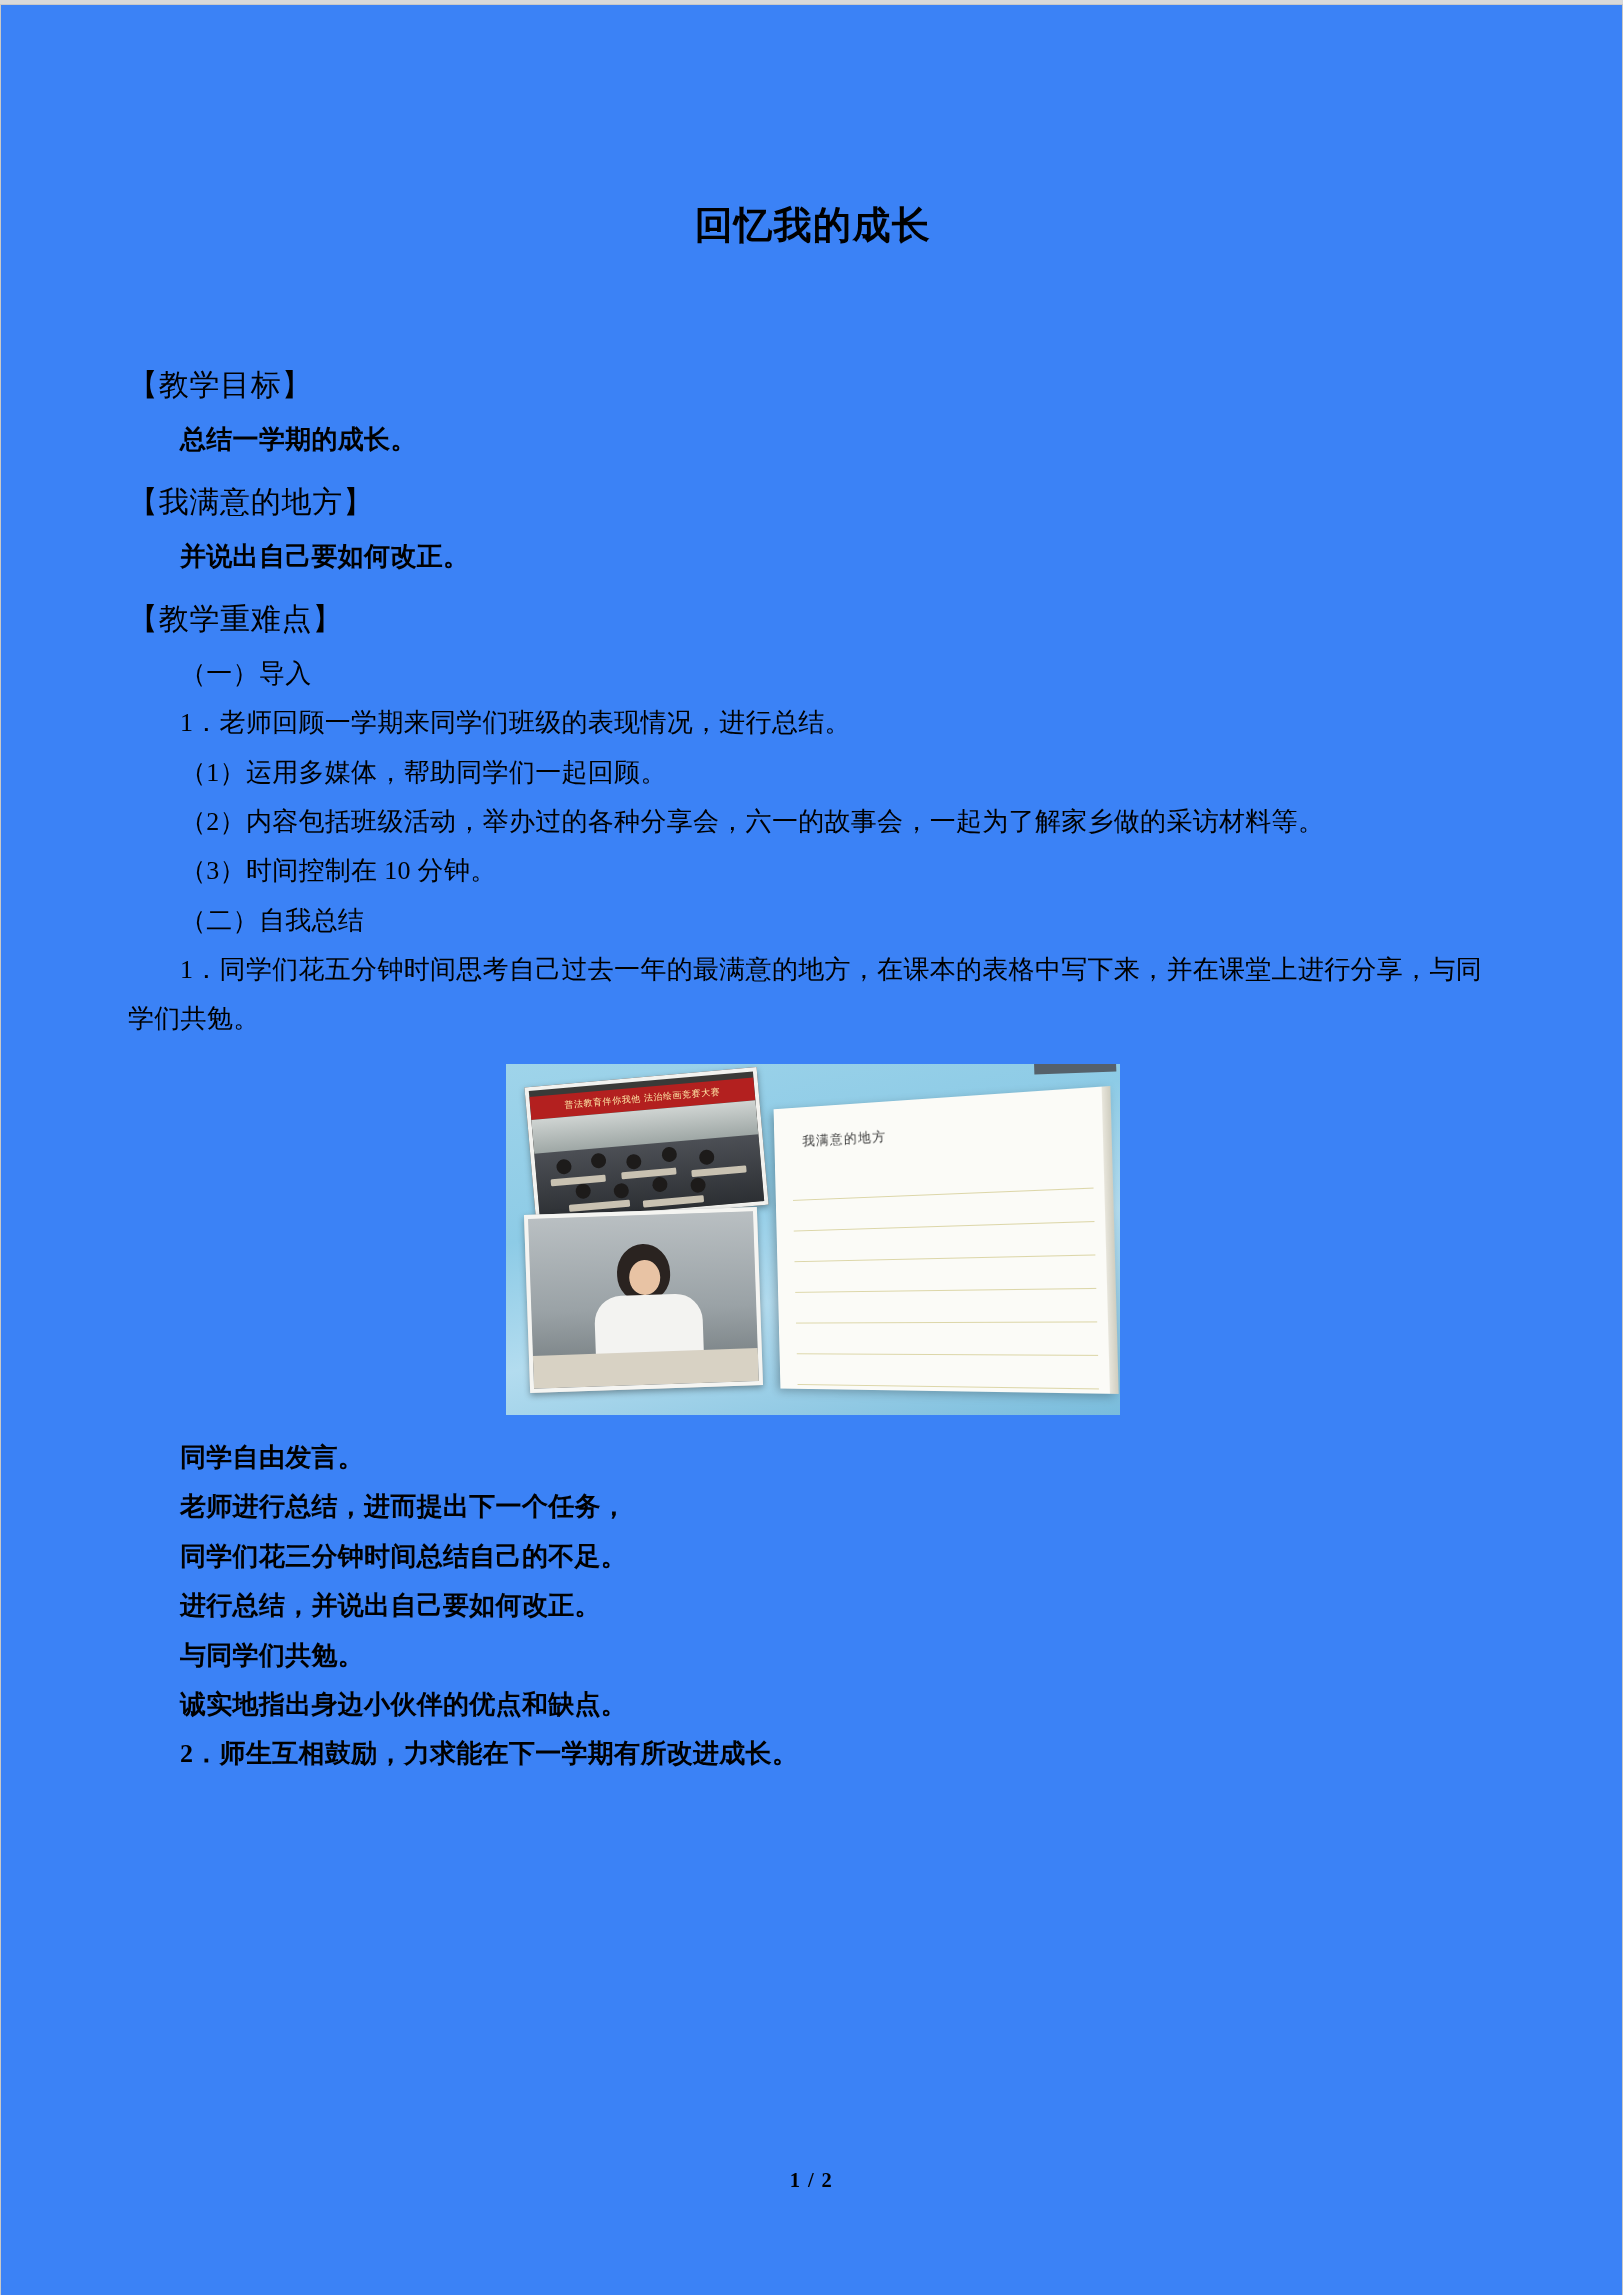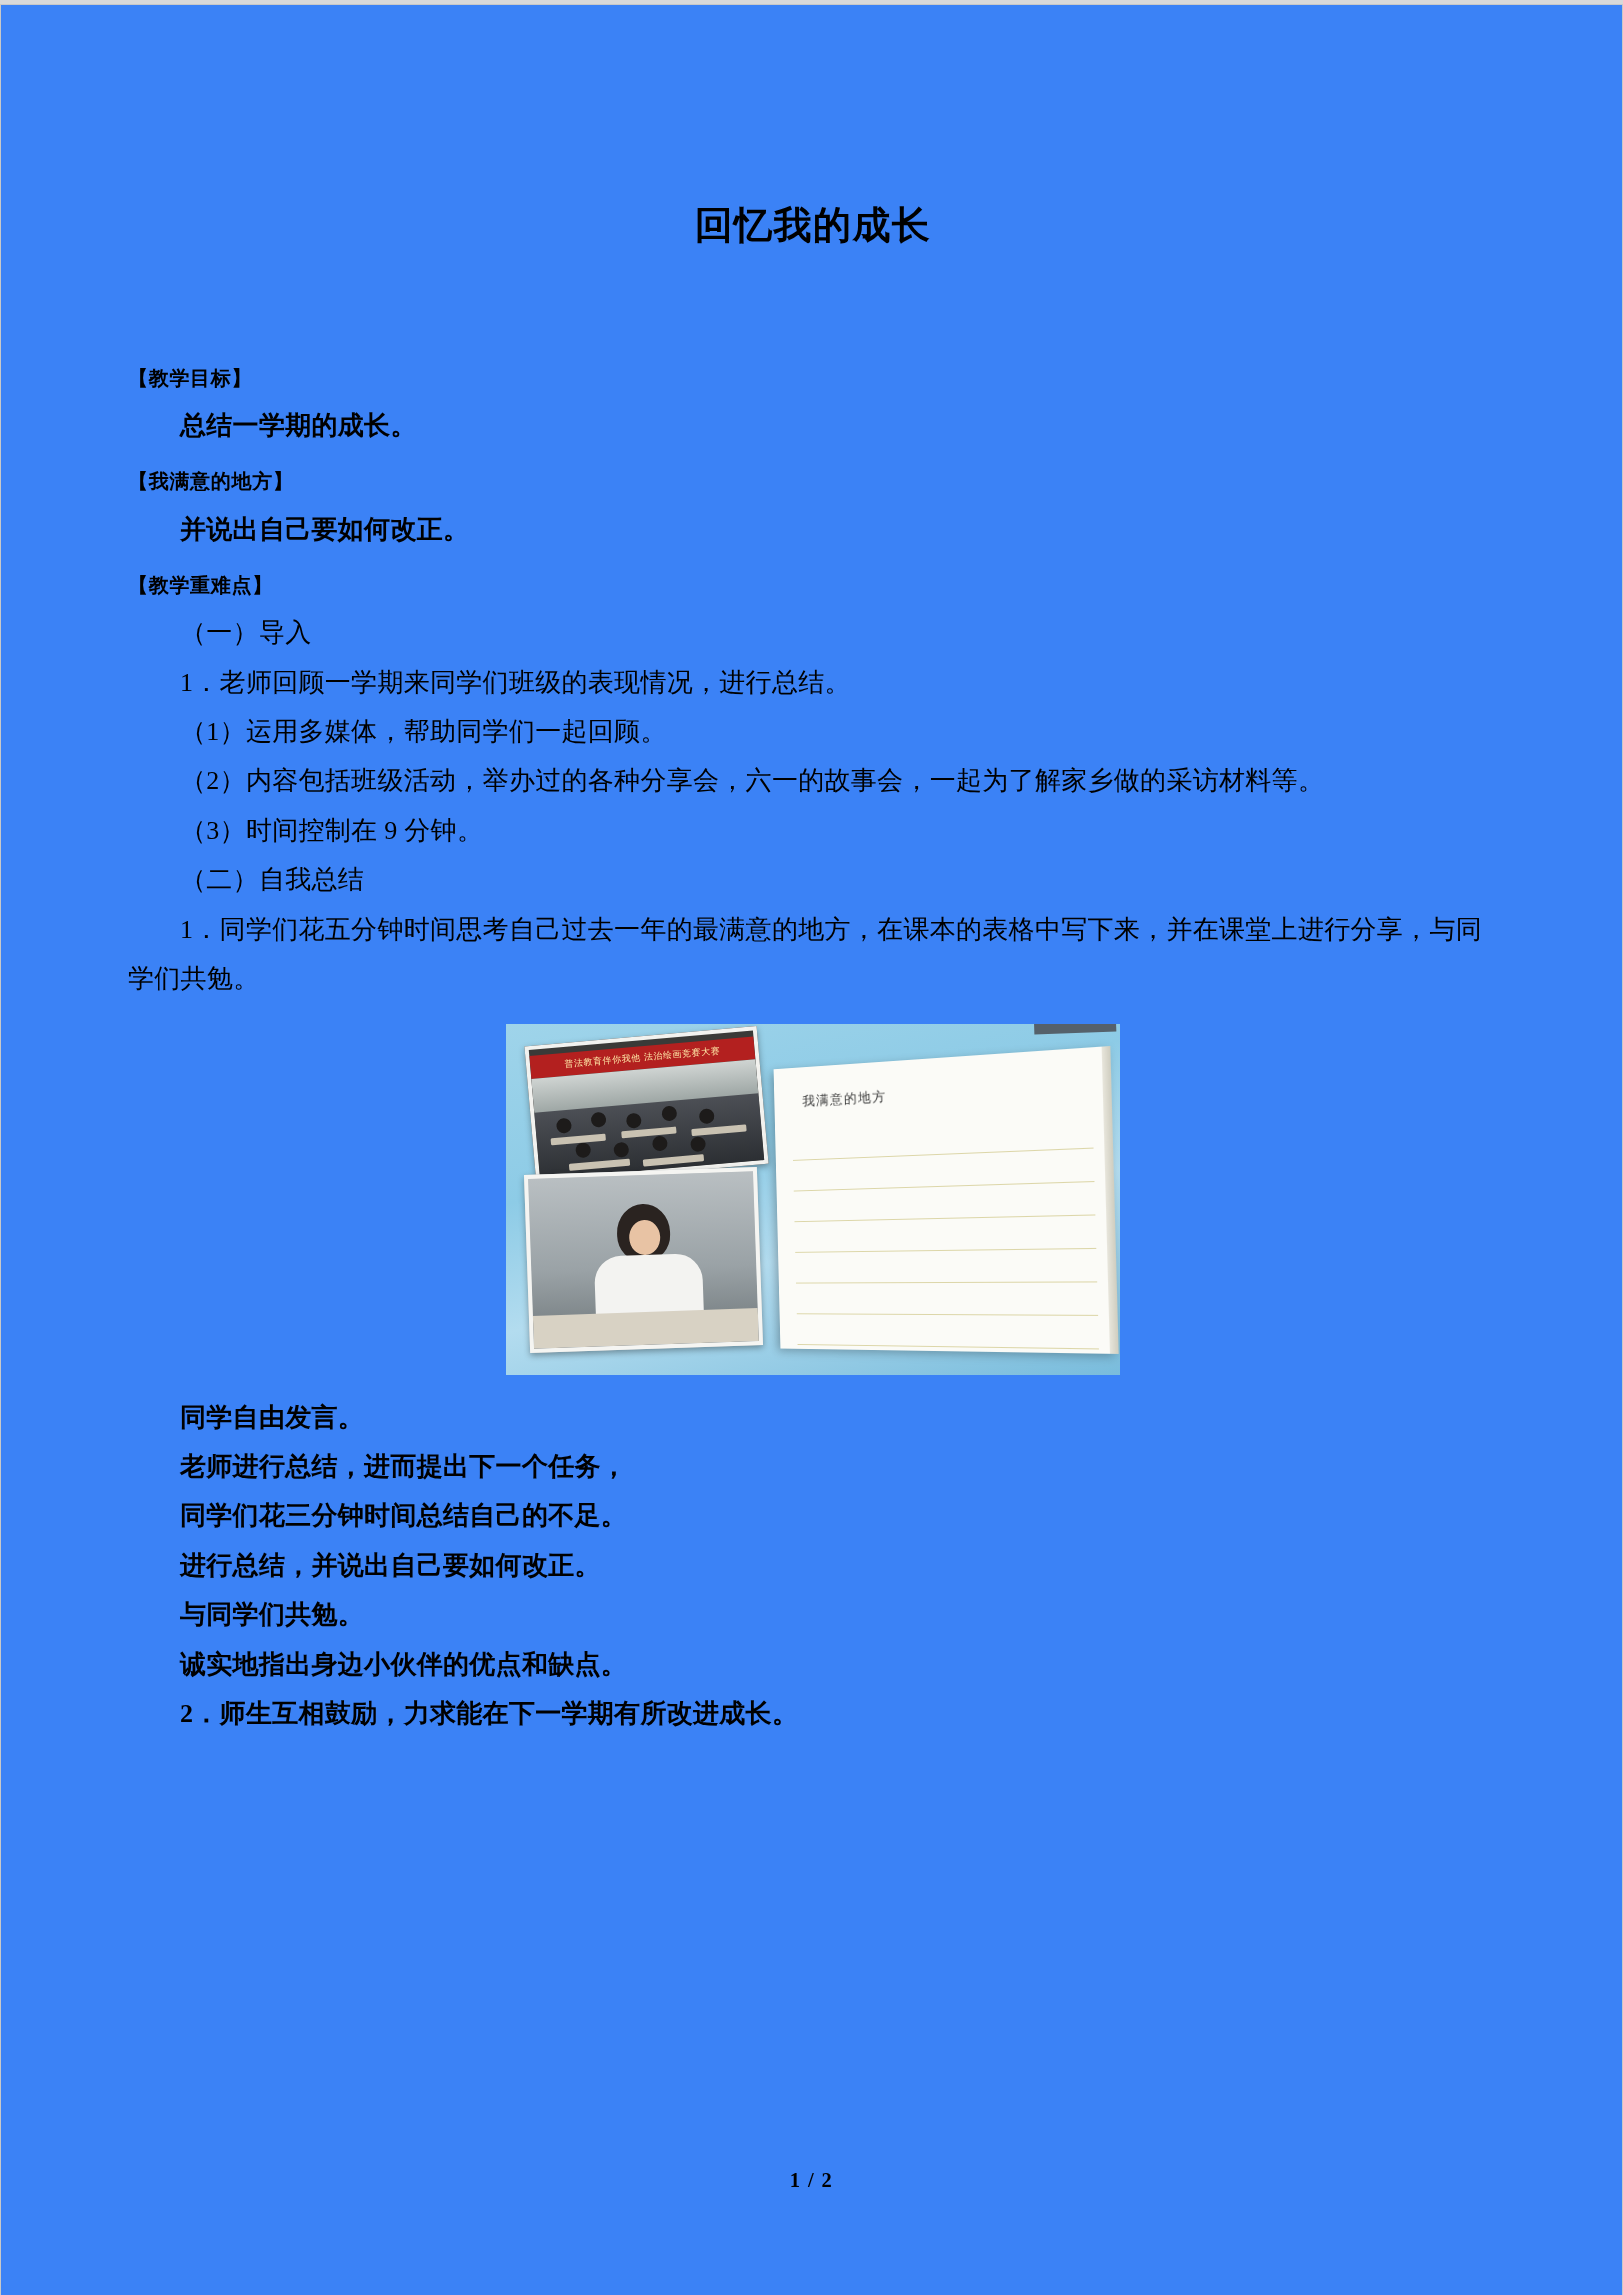--- a/index.html
+++ b/index.html
@@ -31,22 +31,22 @@
     text-align: center;
     font-size: 38px;
     font-weight: bold;
     letter-spacing: 1.4px;
     margin-top: 198px;
     margin-bottom: 0;
     line-height: 1.2;
     color: #000;
   }
   .section-head {
-    font-size: 20px;
-    font-weight: bold;
+    font-size: 30px;
+    font-weight: normal;
     color: #000;
     margin: 0;
     line-height: 1.35;
     letter-spacing: 0.7px;
   }
   .body-line {
     font-size: 26px;
     color: #000;
     line-height: 1.9;
     margin: 0;
@@ -234,21 +234,21 @@
     <p class="body-line indent">并说出自己要如何改正。</p>
     <div class="gap-md"></div>
 
     <p class="section-head">【教学重难点】</p>
     <div class="gap-sm"></div>
 
     <p class="body-line hang">（一）导入</p>
     <p class="body-line hang">1．老师回顾一学期来同学们班级的表现情况，进行总结。</p>
     <p class="body-line hang">（1）运用多媒体，帮助同学们一起回顾。</p>
     <p class="body-line hang">（2）内容包括班级活动，举办过的各种分享会，六一的故事会，一起为了解家乡做的采访材料等。</p>
-    <p class="body-line hang">（3）时间控制在 9 分钟。</p>
+    <p class="body-line hang">（3）时间控制在 10 分钟。</p>
     <p class="body-line hang">（二）自我总结</p>
     <p class="body-line hang">1．同学们花五分钟时间思考自己过去一年的最满意的地方，在课本的表格中写下来，并在课堂上进行分享，与同学们共勉。</p>
 
     <div class="figure">
       <div class="photo">
 
         <div class="ph-class">
           <div class="banner">
             <div class="banner-text">普法教育伴你我他    法治绘画竞赛大赛</div>
           </div>

